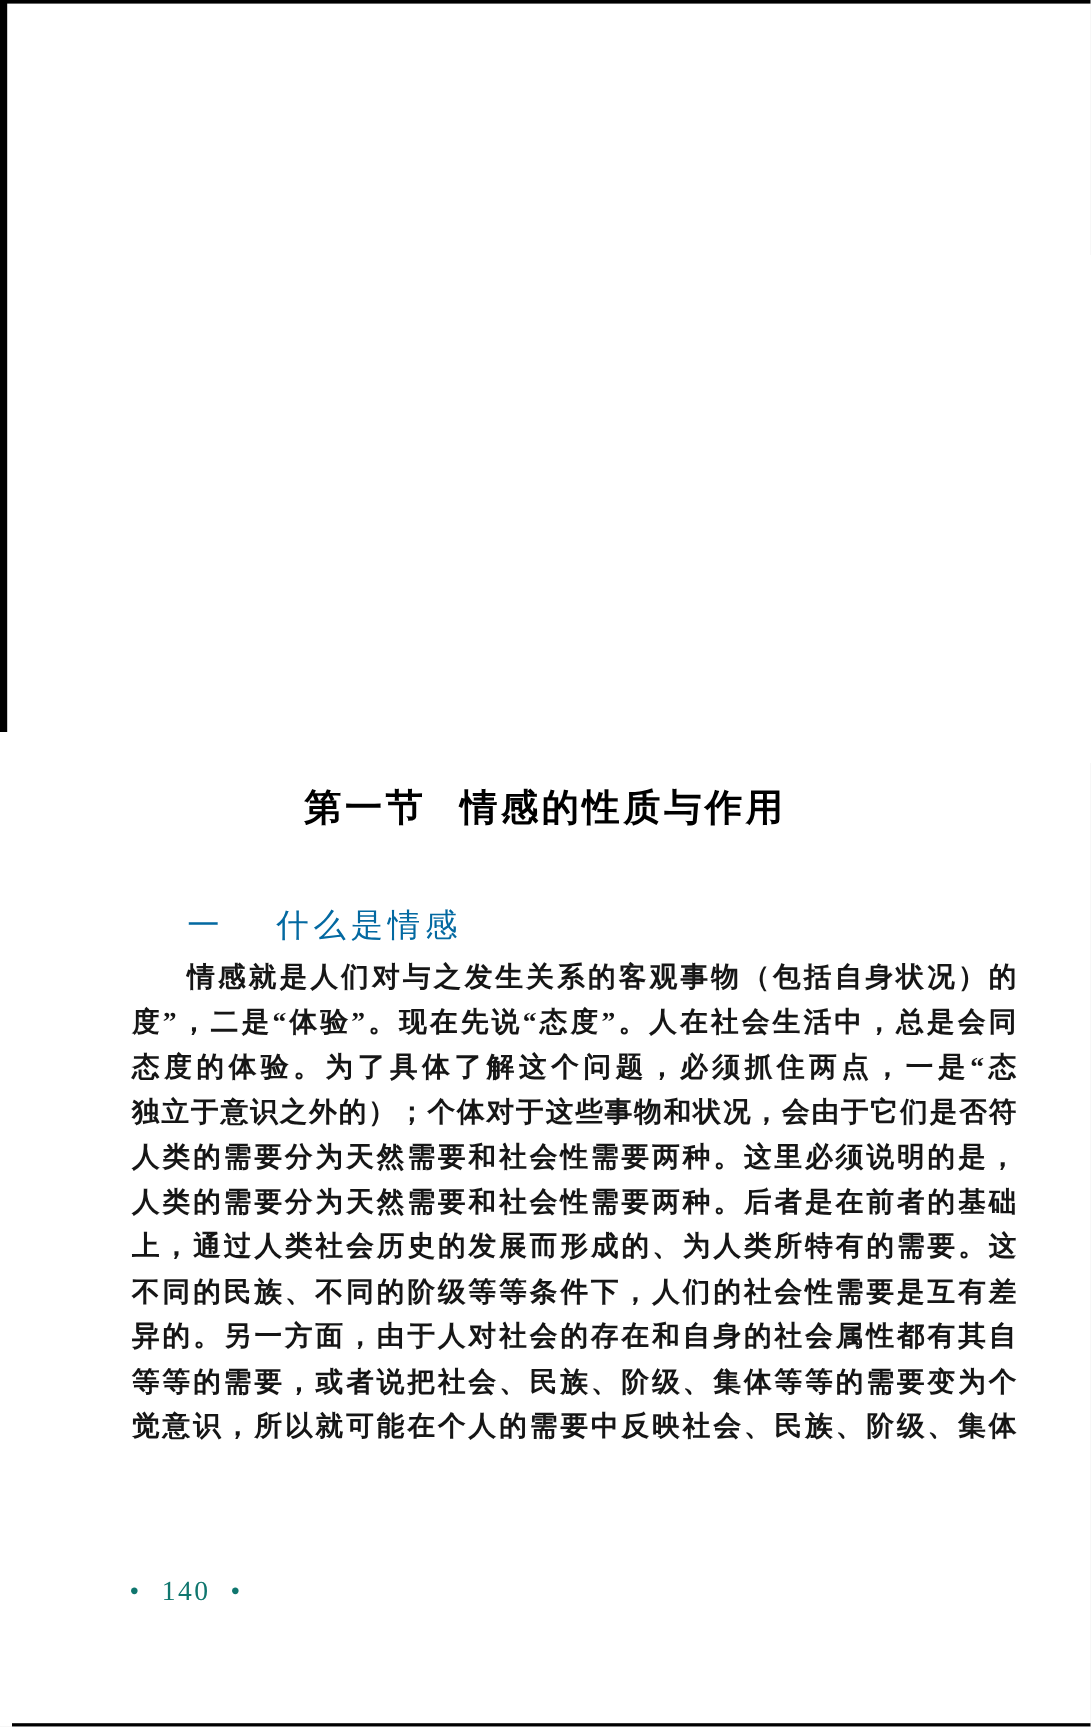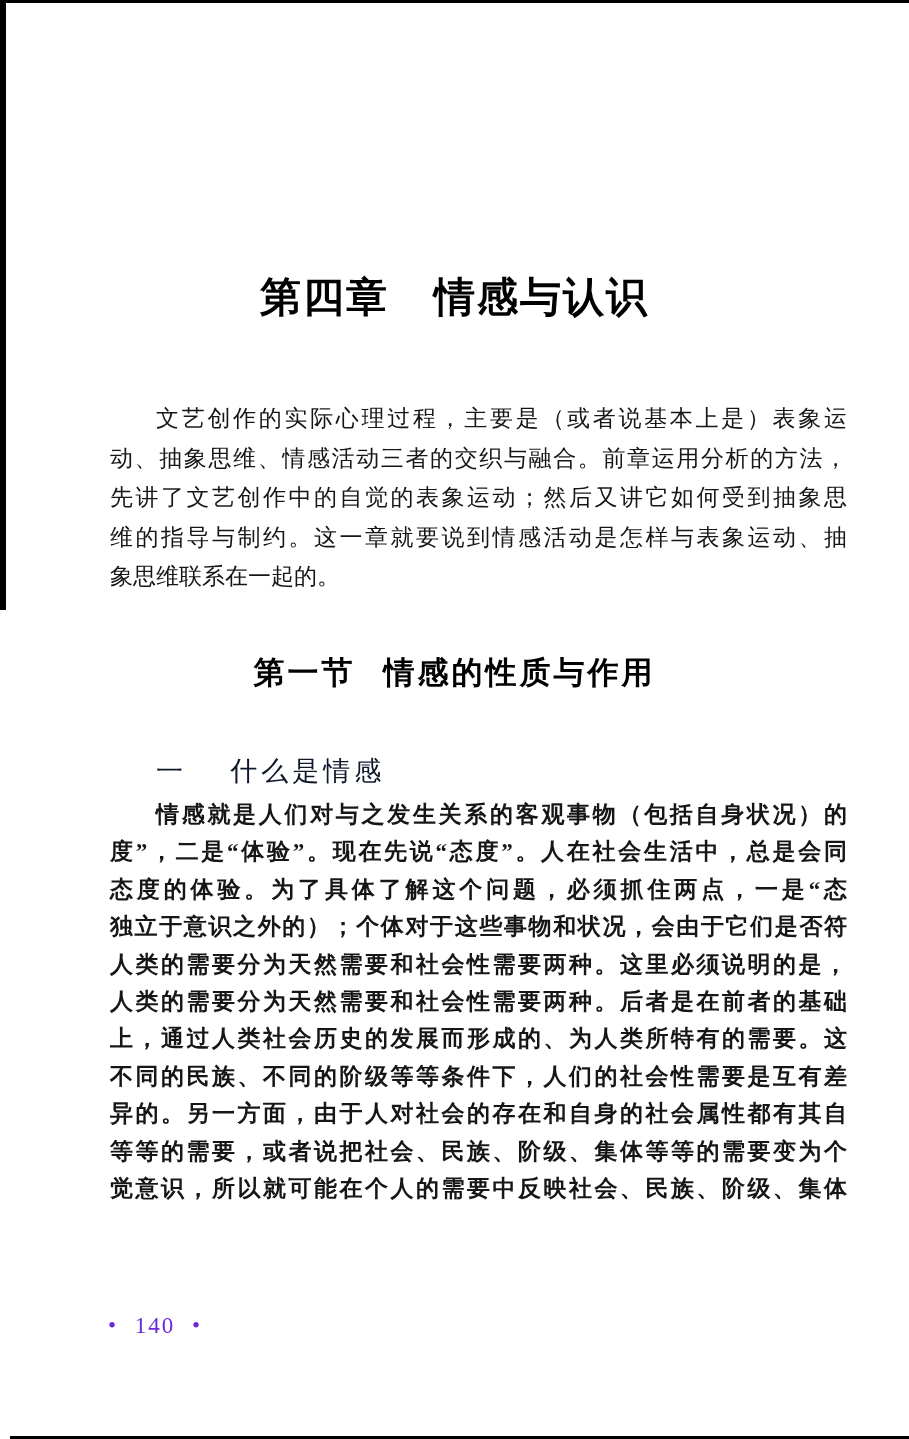--- a/index.html
+++ b/index.html
@@ -43,21 +43,21 @@
     white-space: nowrap;
   }
   .section-title .gap { display: inline-block; width: 0.9em; }
 
   .subsection-heading {
     position: absolute;
     top: 726px; left: 156px;
     font-size: 27px;
     font-weight: 400;
     letter-spacing: 4px;
-    color: #0f172a;
+    color: #0369a1;
     white-space: nowrap;
   }
   .subsection-heading .gap { display: inline-block; width: 1.6em; }
 
   .para {
     position: absolute;
     left: 110px;
     width: 737px;
     font-size: 23px;
     color: #161616;
@@ -68,42 +68,34 @@
   .line { text-align: justify; text-align-last: justify; }
   .line.indent { padding-left: 46px; }
   .line.para-end { text-align-last: left; }
 
   .page-number {
     position: absolute;
     top: 1313px; left: 108px;
     font-size: 23px;
     letter-spacing: 2px;
     word-spacing: 9px;
-    color: #6d28d9;
+    color: #0f766e;
     white-space: nowrap;
   }
 </style>
 </head>
 <body>
 
 <div class="page">
 
   <div class="edge-top"></div>
   <div class="edge-left"></div>
   <div class="edge-bottom"></div>
 
-  <h1 class="chapter-title"><span>第四章</span><span class="gap"></span><span>情感与认识</span></h1>
 
-  <div class="para para-intro">
-    <div class="line indent">文艺创作的实际心理过程，主要是（或者说基本上是）表象运</div>
-    <div class="line">动、抽象思维、情感活动三者的交织与融合。前章运用分析的方法，</div>
-    <div class="line">先讲了文艺创作中的自觉的表象运动；然后又讲它如何受到抽象思</div>
-    <div class="line">维的指导与制约。这一章就要说到情感活动是怎样与表象运动、抽</div>
-    <div class="line para-end">象思维联系在一起的。</div>
-  </div>
 
   <h2 class="section-title"><span>第一节</span><span class="gap"></span><span>情感的性质与作用</span></h2>
 
   <h3 class="subsection-heading"><span>一</span><span class="gap"></span><span>什么是情感</span></h3>
 
   <div class="para para-body">
     <div class="line indent">情感就是人们对与之发生关系的客观事物（包括自身状况）的</div>
     <div class="line">度”，二是“体验”。现在先说“态度”。人在社会生活中，总是会同</div>
     <div class="line">态度的体验。为了具体了解这个问题，必须抓住两点，一是“态</div>
     <div class="line">独立于意识之外的）；个体对于这些事物和状况，会由于它们是否符</div>

